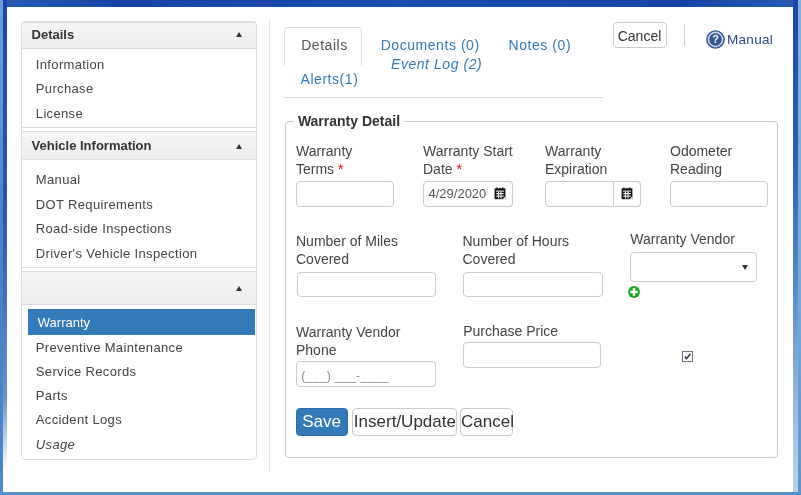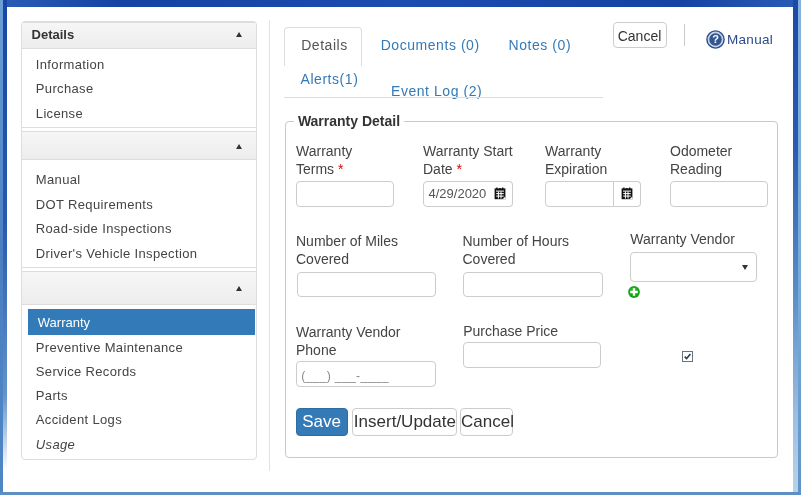--- a/index.html
+++ b/index.html
@@ -67,20 +67,21 @@
 <div class="abs" id="panel"></div>
 <div class="abs hdr" style="top:21.7px; height:27.2px;">
     <span class="t" style="top:4.1px;">Details</span>
     <span class="a" style="top:9.4px;"></span>
   </div>
 <div class="abs item" style="top:56.9px;">Information</div>
 <div class="abs item" style="top:81.2px;">Purchase</div>
 <div class="abs item" style="top:105.9px;">License</div>
 <div class="abs psep" style="top:126.8px;"></div>
 <div class="abs hdr" style="top:131.2px; height:28.5px;">
+    <span class="t" style="top:6px;">Vehicle Information</span>
     <span class="a" style="top:11.4px;"></span>
   </div>
 <div class="abs item" style="top:171.9px;">Manual</div>
 <div class="abs item" style="top:196.9px;">DOT Requirements</div>
 <div class="abs item" style="top:220.9px;">Road-side Inspections</div>
 <div class="abs item" style="top:245.9px;">Driver's Vehicle Inspection</div>
 <div class="abs psep" style="top:266.8px;"></div>
 <div class="abs hdr" style="top:271.2px; height:33.5px;">
     <span class="a" style="top:13.9px;"></span>
   </div>
@@ -93,21 +94,21 @@
 <div class="abs item" style="top:411.9px;">Accident Logs</div>
 <div class="abs item" style="top:436.9px;font-style:italic;">Usage</div>
 
 <div class="abs" id="vdiv"></div>
 
 <div class="abs" id="tab-active"></div>
 <div class="abs tabtxt" style="left:301.2px; top:35.6px; color:#555;">Details</div>
 <div class="abs tabtxt" style="left:380.7px; top:35.6px;">Documents (0)</div>
 <div class="abs tabtxt" style="left:508.6px; top:35.6px;">Notes (0)</div>
 <div class="abs tabtxt" style="left:300.5px; top:70.2px;">Alerts(1)</div>
-<div class="abs tabtxt" style="left:391px; top:82px;">Event Log (2)</div>
+<div class="abs tabtxt" style="left:391px; top:55px;font-style:italic;">Event Log (2)</div>
 <div class="abs" id="tabline"></div>
 
 <div class="abs" id="btn-cancel-top">Cancel</div>
 <div class="abs" id="sep"></div>
 <div class="abs" id="manual">
 <svg width="19" height="19" viewBox="0 0 19 19">
 <circle cx="9.5" cy="9.5" r="8.6" fill="#c4d1e6" stroke="#2b4c87" stroke-width="1.4"></circle>
 <circle cx="9.5" cy="9.5" r="6.2" fill="#33568e"></circle>
 <text x="9.5" y="13.4" font-size="11" font-weight="bold" fill="#fff" text-anchor="middle" font-family="Liberation Sans">?</text>
 </svg>

